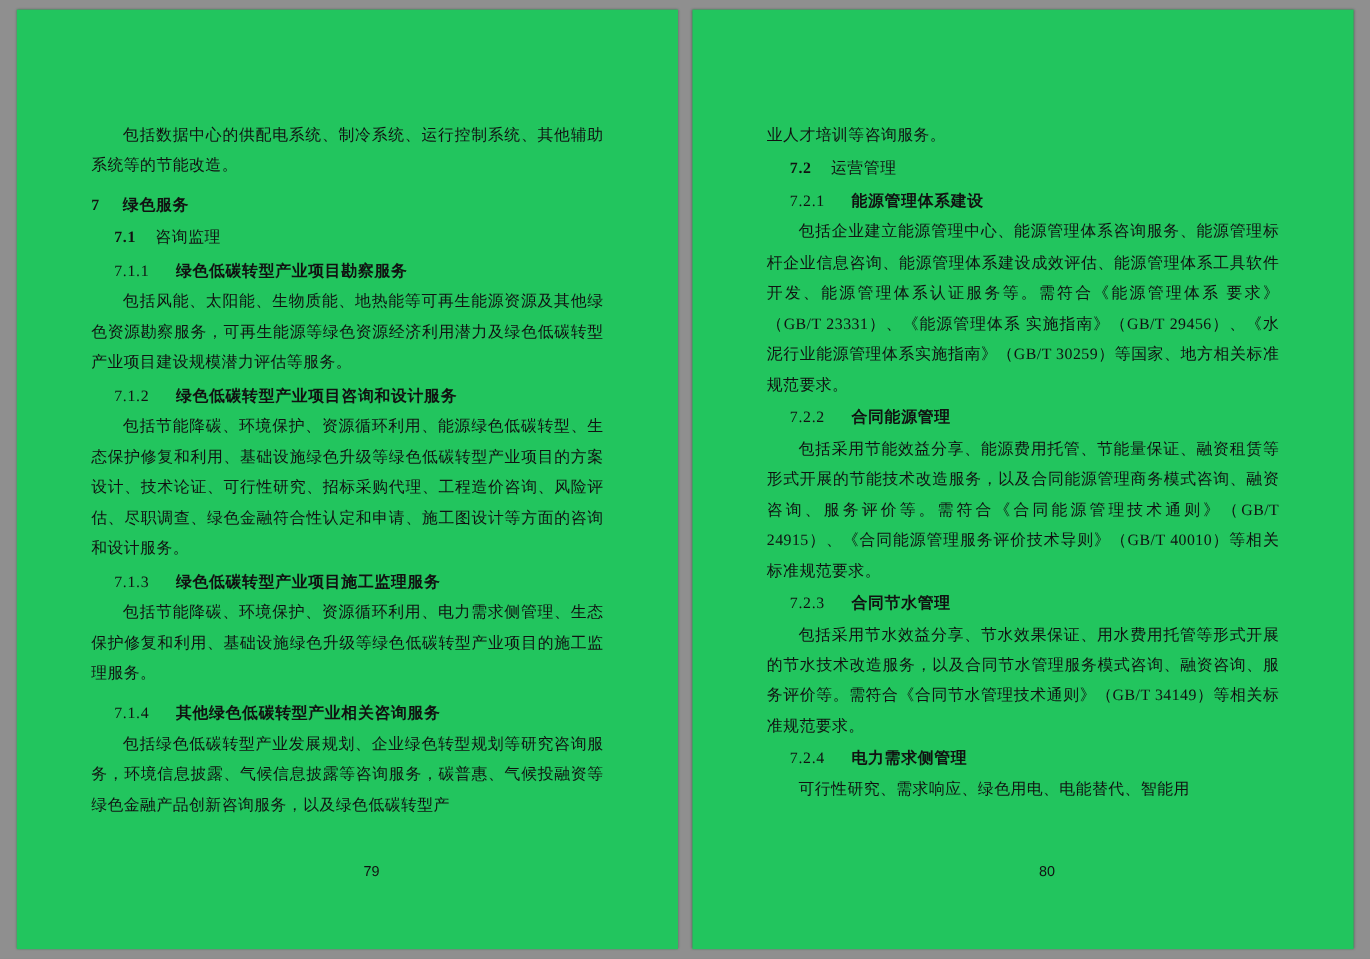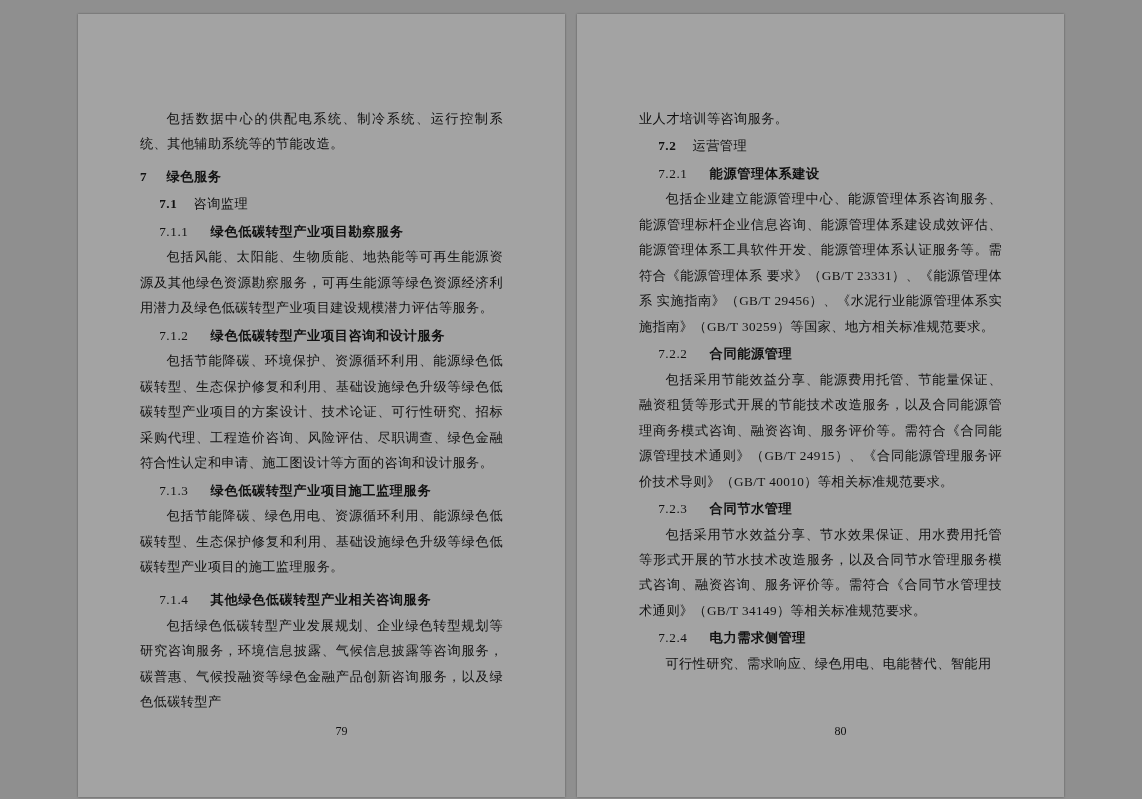--- a/index.html
+++ b/index.html
@@ -17,24 +17,24 @@
     display: flex;
     width: 1142px;
     height: 799px;
     background: #8f8f8f;
     gap: 12px;
     padding: 0;
     box-sizing: border-box;
     justify-content: center;
   }
   .page {
-    width: 487px;
+    width: 551px;
     height: 783px;
-    background: #a3a3a3;
-    margin-top: 14px;
+    background: #22c55e;
+    margin-top: 8px;
     box-shadow: 0 0 2px rgba(0,0,0,0.4);
     position: relative;
     box-sizing: border-box;
     padding: 92px 62px 0 62px;
     overflow: hidden;
   }
   .page-body {
     font-size: 13.2px;
     line-height: 1.93;
     color: #111;
@@ -84,21 +84,21 @@
     letter-spacing: 0.5px;
     font-family: Liberation Serif, serif;
   }
   .page-number {
     position: absolute;
     bottom: 58px;
     left: 0;
     right: 8px;
     text-align: center;
     font-size: 12px;
-    font-family: Liberation Serif, serif;
+    font-family: Liberation Sans, sans-serif;
     color: #111;
     padding-left: 48px;
   }
   .spacer-sm { height: 6px; }
 </style>
 </head>
 <body>
 
 <div class="viewer">
 
@@ -124,21 +124,21 @@
       <p class="h3">
         <span class="num">7.1.2</span><span class="title">绿色低碳转型产业项目咨询和设计服务</span>
       </p>
 
       <p class="para">包括节能降碳、环境保护、资源循环利用、能源绿色低碳转型、生态保护修复和利用、基础设施绿色升级等绿色低碳转型产业项目的方案设计、技术论证、可行性研究、招标采购代理、工程造价咨询、风险评估、尽职调查、绿色金融符合性认定和申请、施工图设计等方面的咨询和设计服务。</p>
 
       <p class="h3">
         <span class="num">7.1.3</span><span class="title">绿色低碳转型产业项目施工监理服务</span>
       </p>
 
-      <p class="para">包括节能降碳、绿色用电、资源循环利用、能源绿色低碳转型、生态保护修复和利用、基础设施绿色升级等绿色低碳转型产业项目的施工监理服务。</p>
+      <p class="para">包括节能降碳、环境保护、资源循环利用、电力需求侧管理、生态保护修复和利用、基础设施绿色升级等绿色低碳转型产业项目的施工监理服务。</p>
 
       <div class="spacer-sm"></div>
 
       <p class="h3">
         <span class="num">7.1.4</span><span class="title">其他绿色低碳转型产业相关咨询服务</span>
       </p>
 
       <p class="para">包括绿色低碳转型产业发展规划、企业绿色转型规划等研究咨询服务，环境信息披露、气候信息披露等咨询服务，碳普惠、气候投融资等绿色金融产品创新咨询服务，以及绿色低碳转型产</p>
 
     </div>

